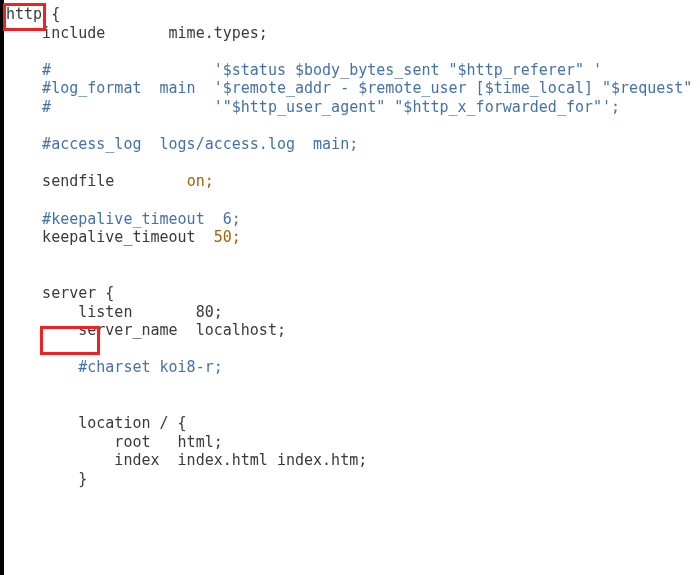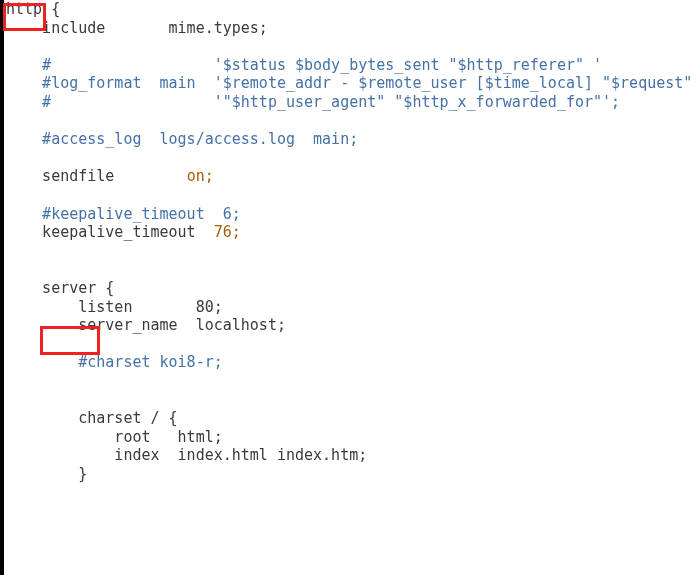--- a/index.html
+++ b/index.html
@@ -32,20 +32,21 @@
     background: #000000;
   }
 
   #code-area {
     position: absolute;
     left: 0;
     top: 0;
     width: 700px;
     height: 575px;
     overflow: hidden;
+    padding-top: 5px;
     box-sizing: border-box;
   }
 
   .code-line {
     position: relative;
     height: 18.6px;
     line-height: 18.6px;
     font-size: 15px;
     letter-spacing: 0px;
     white-space: pre;
@@ -98,31 +99,31 @@
       <div class="code-line blank">&nbsp;</div>
       <div class="code-line"><span class="tok-comment">    #                  '$status $body_bytes_sent "$http_referer" '</span></div>
       <div class="code-line"><span class="tok-comment">    #log_format  main  '$remote_addr - $remote_user [$time_local] "$request" </span></div>
       <div class="code-line"><span class="tok-comment">    #                  '"$http_user_agent" "$http_x_forwarded_for"';</span></div>
       <div class="code-line blank">&nbsp;</div>
       <div class="code-line"><span class="tok-comment">    #access_log  logs/access.log  main;</span></div>
       <div class="code-line blank">&nbsp;</div>
       <div class="code-line"><span class="tok-code">    sendfile        </span><span class="tok-value">on;</span></div>
       <div class="code-line blank">&nbsp;</div>
       <div class="code-line"><span class="tok-comment">    #keepalive_timeout  6;</span></div>
-      <div class="code-line"><span class="tok-code">    keepalive_timeout  </span><span class="tok-value">76;</span></div>
+      <div class="code-line"><span class="tok-code">    keepalive_timeout  </span><span class="tok-value">50;</span></div>
       <div class="code-line blank">&nbsp;</div>
       <div class="code-line blank">&nbsp;</div>
       <div class="code-line"><span class="tok-code">    server {</span></div>
       <div class="code-line"><span class="tok-code">        listen       80;</span></div>
       <div class="code-line"><span class="tok-code">        server_name  localhost;</span></div>
       <div class="code-line blank">&nbsp;</div>
       <div class="code-line"><span class="tok-comment">        #charset koi8-r;</span></div>
       <div class="code-line blank">&nbsp;</div>
       <div class="code-line blank">&nbsp;</div>
-      <div class="code-line"><span class="tok-code">        charset / {</span></div>
+      <div class="code-line"><span class="tok-code">        location / {</span></div>
       <div class="code-line"><span class="tok-code">            root   html;</span></div>
       <div class="code-line"><span class="tok-code">            index  index.html index.htm;</span></div>
       <div class="code-line"><span class="tok-code">        }</span></div>
     </div>
 
   <div class="highlight-box" id="highlight-http"></div>
   <div class="highlight-box" id="highlight-server"></div>
 
 </div>
 

